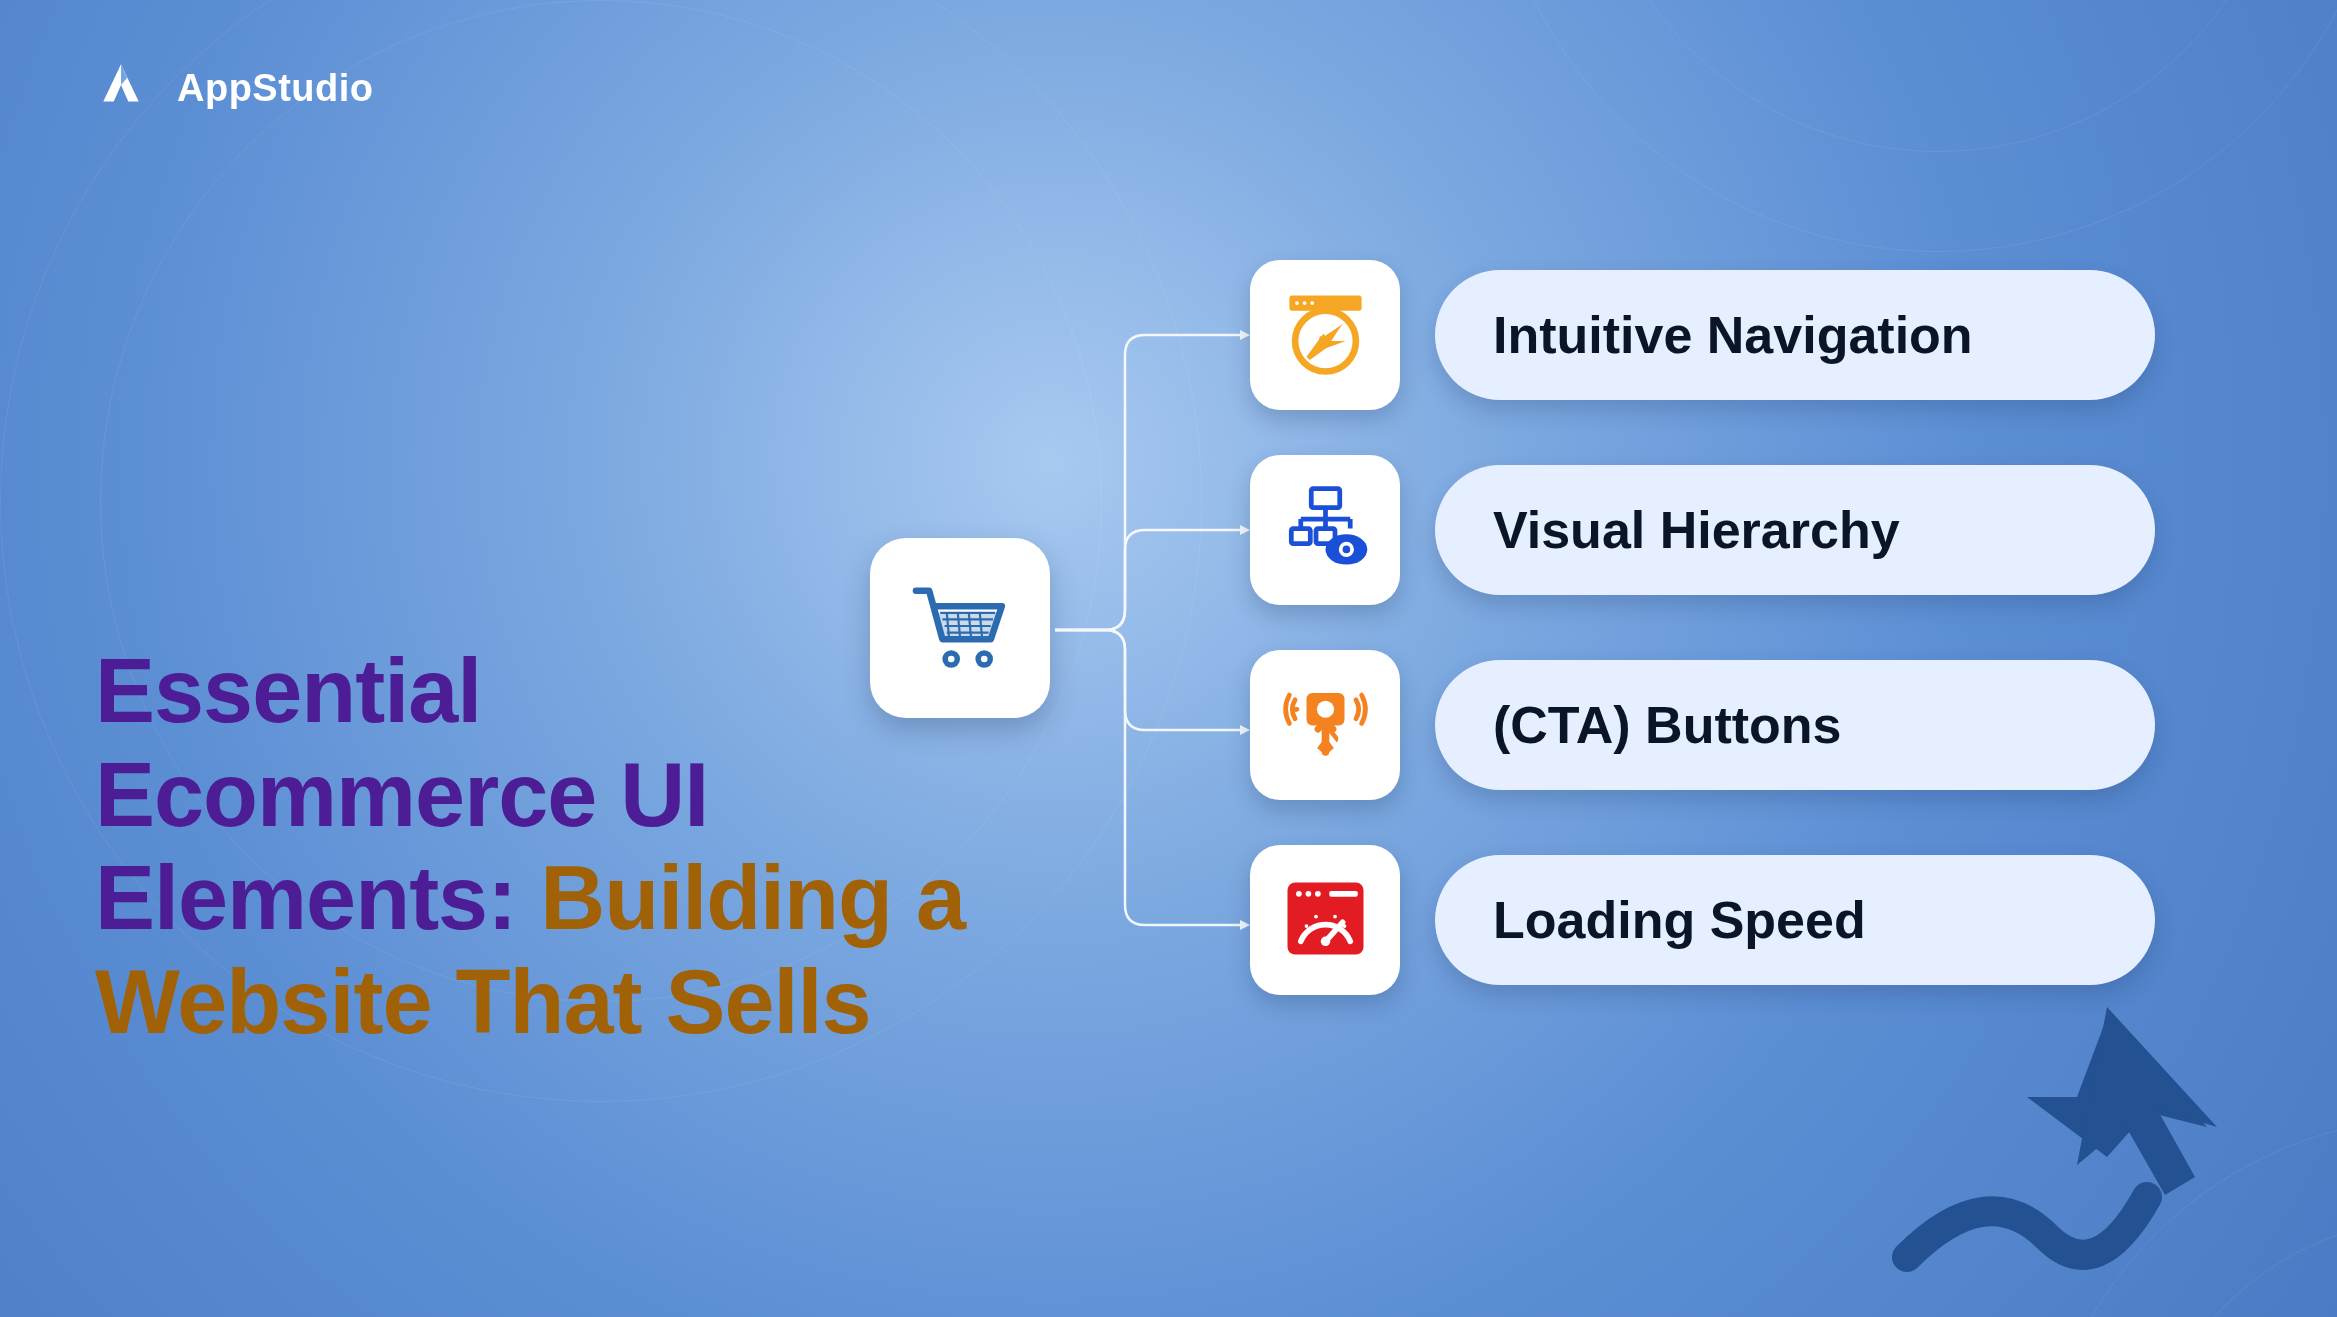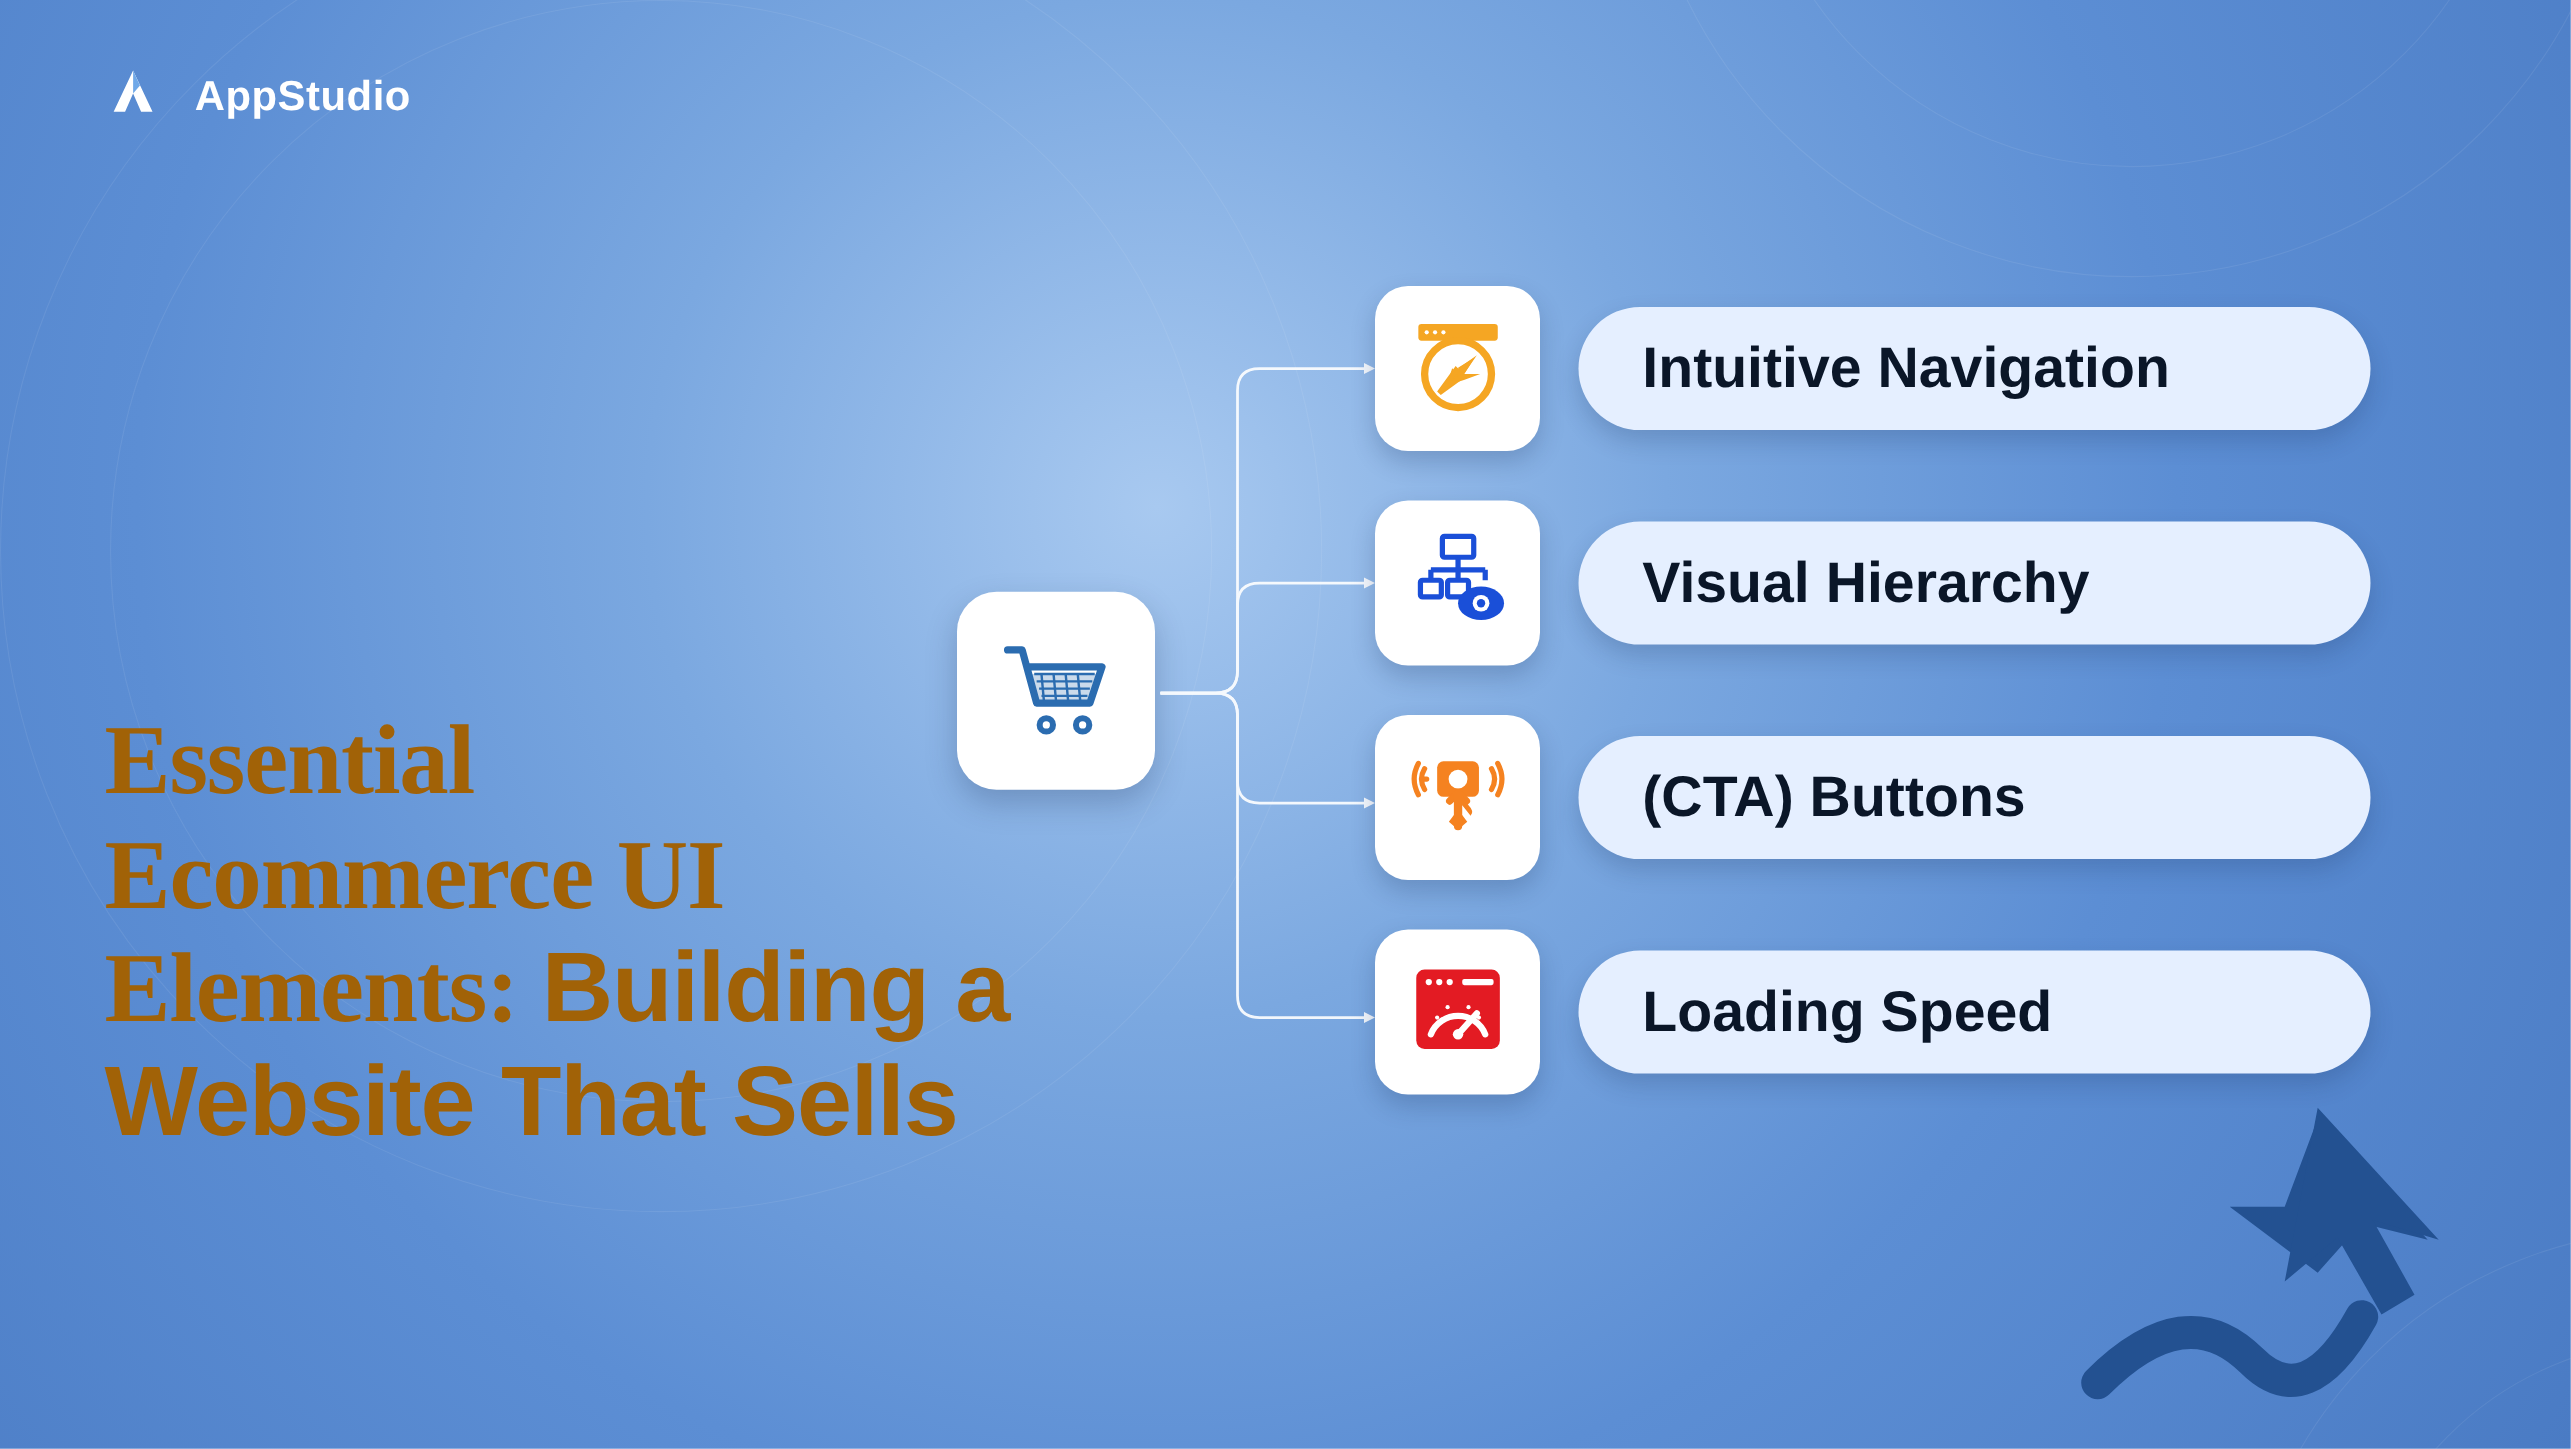--- a/index.html
+++ b/index.html
@@ -53,21 +53,21 @@
   
   .title {
     position: absolute;
     left: 95px;
     top: 640px;
     font-size: 90px;
     line-height: 1.15;
     font-weight: 600;
     letter-spacing: -1px;
   }
-  .title-white { color: #a16207; font-family: Liberation Serif, serif; }
+  .title-white { color: #4c1d95; }
   .title-dark { color: #a16207; }
 
   
   .cart-card {
     position: absolute;
     top: 538px;
     left: 870px;
     width: 180px;
     height: 180px;
     background: #ffffff;
@@ -109,21 +109,21 @@
     background: #ffffff;
     border-radius: 30px;
     display: flex;
     align-items: center;
     justify-content: center;
     box-shadow: 0 10px 22px rgba(20,40,80,0.22);
     flex-shrink: 0;
   }
   .icon-card svg { width: 95px; height: 95px; }
   .label-pill {
-    height: 112px;
+    height: 130px;
     min-width: 720px;
     background: #e5efff;
     border-radius: 65px;
     display: flex;
     align-items: center;
     padding: 0 58px;
     font-size: 52px;
     font-weight: 600;
     color: #0a1628;
     box-shadow: 0 10px 22px rgba(20,40,80,0.2);

